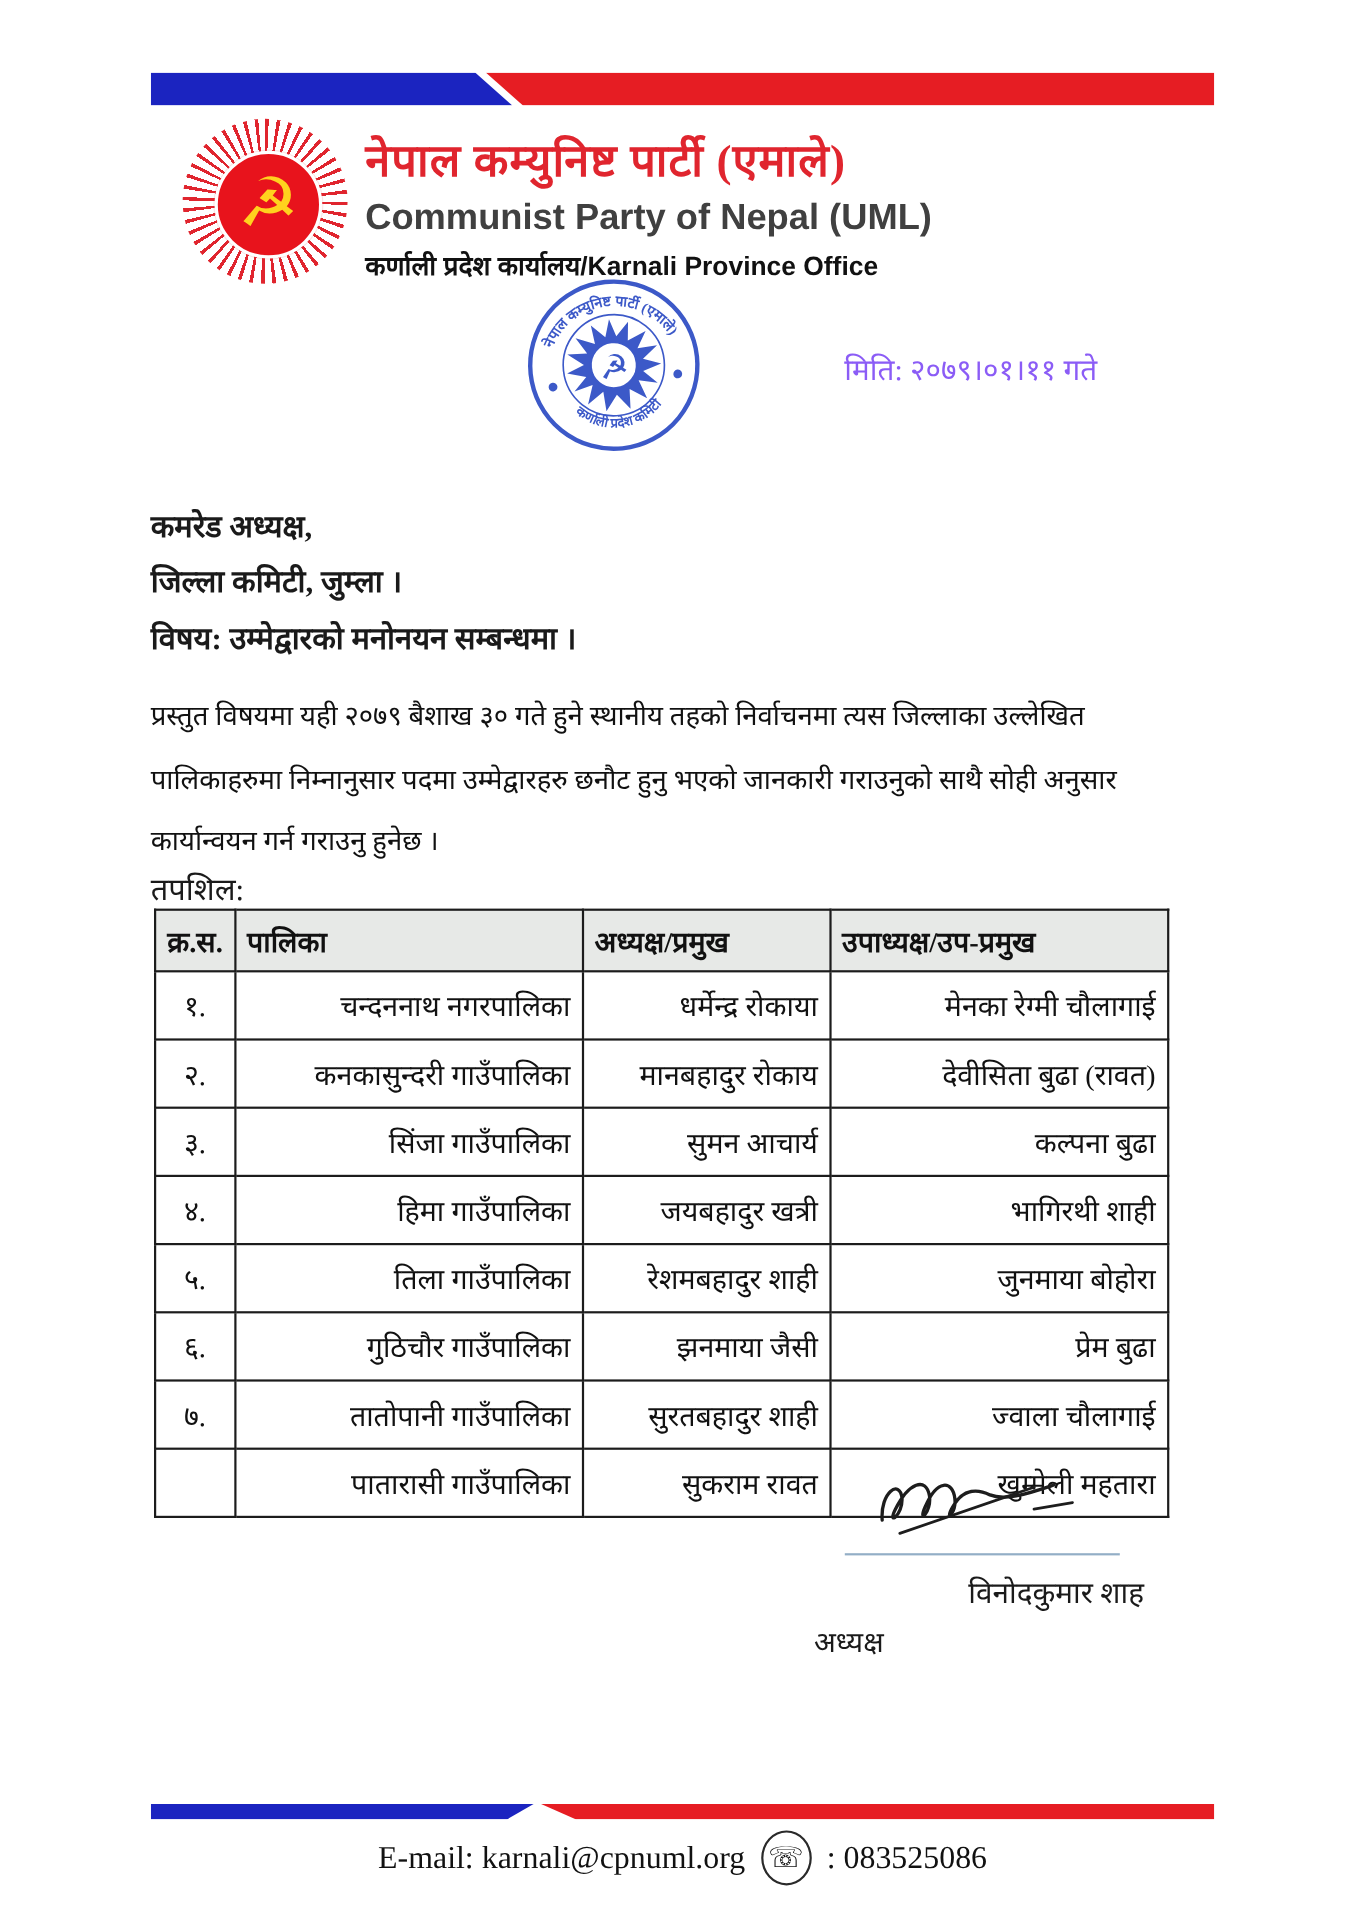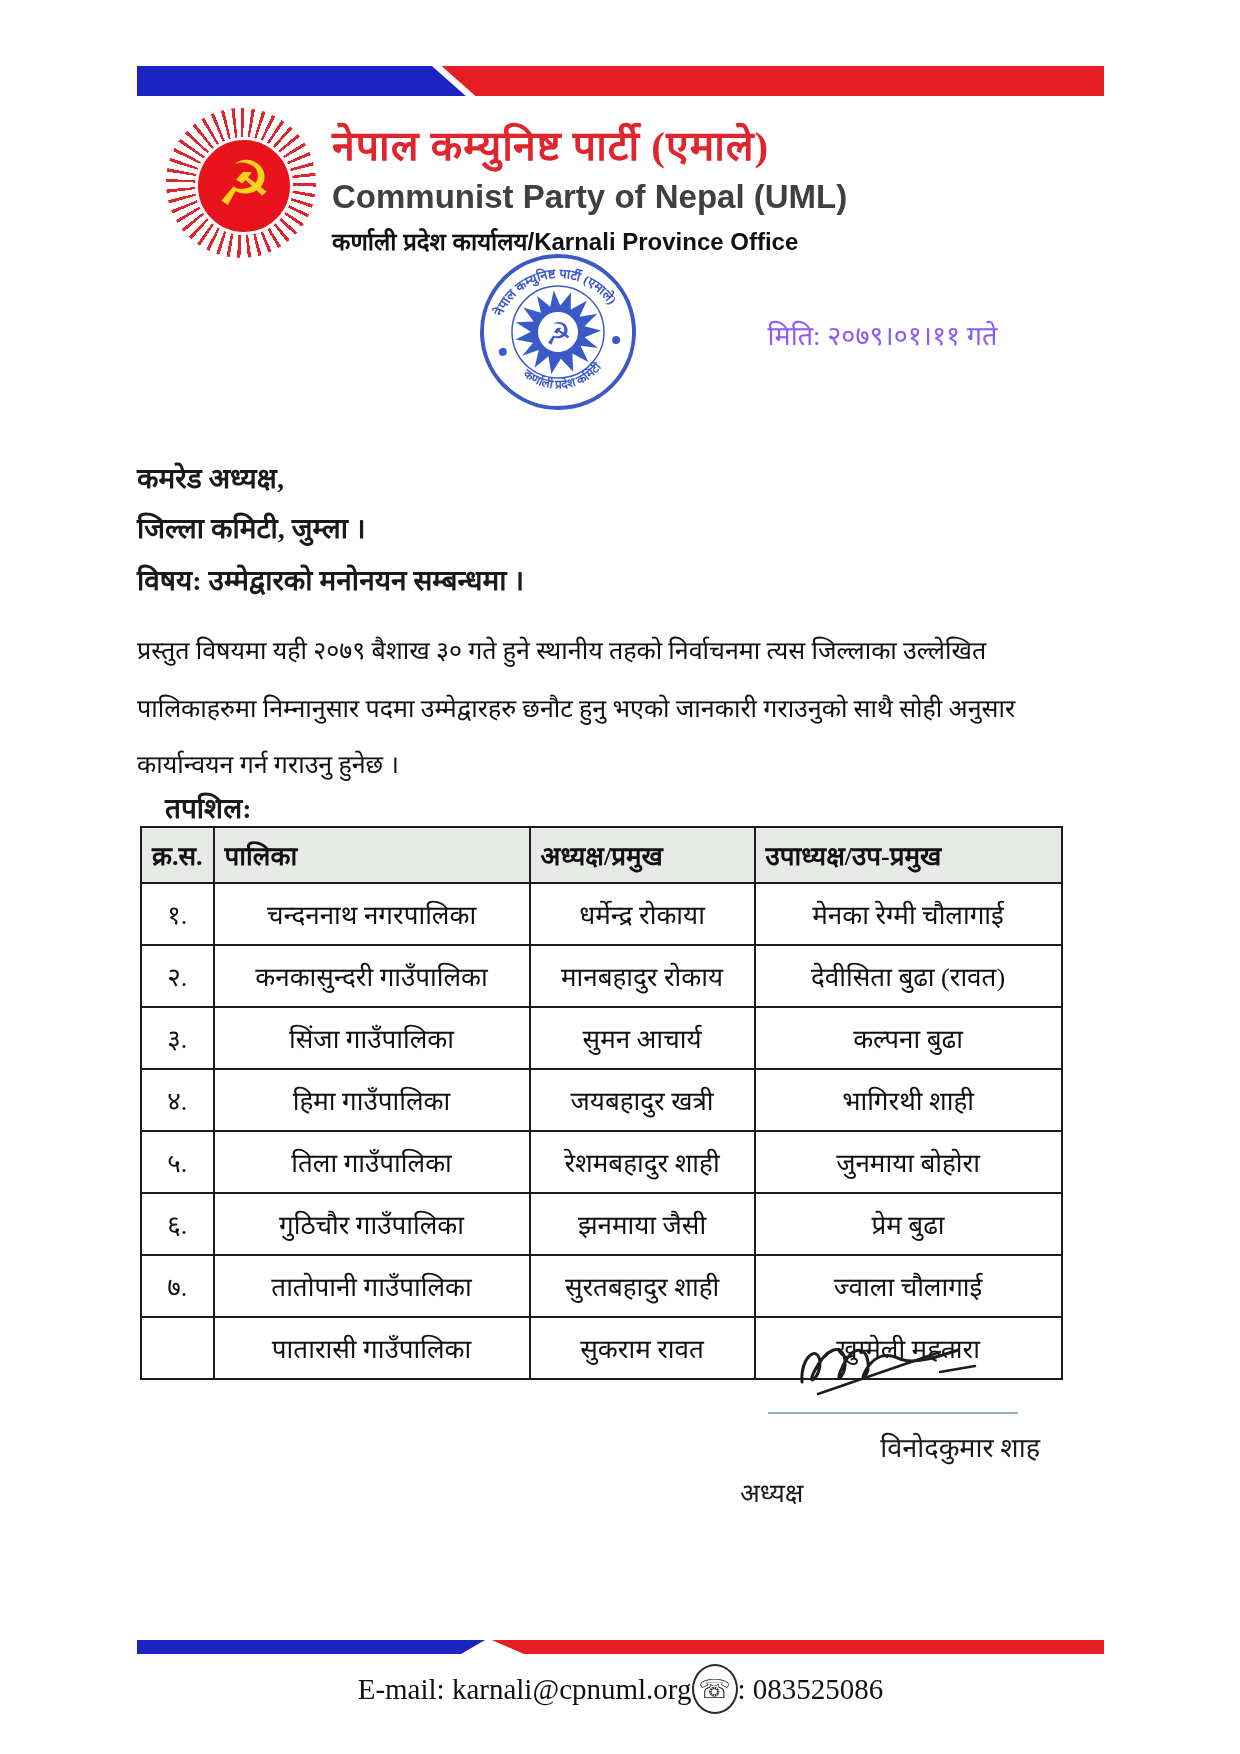--- a/index.html
+++ b/index.html
@@ -36,38 +36,38 @@
   
   .seal{position:absolute;left:478px;top:252px;width:160px;height:160px;transform:rotate(-6deg);opacity:.92;}
   .date-line{position:absolute;left:660px;top:316px;width:445px;text-align:center;
     font-size:27px;color:#8b5cf6;}
   
   .recipient1{position:absolute;left:137px;top:458px;font-size:28px;font-weight:bold;}
   .recipient2{position:absolute;left:137px;top:508px;font-size:28px;font-weight:bold;}
   .subject{position:absolute;left:137px;top:560px;font-size:28px;font-weight:bold;}
   .bodyline{position:absolute;left:137px;width:975px;font-size:25px;white-space:nowrap;color:#111;}
   .b1{top:632px;} .b2{top:690px;} .b3{top:746px;}
-  .details-label{position:absolute;left:137px;top:788px;font-size:28px;font-weight:bold;margin-left:28px;}
+  .details-label{position:absolute;left:137px;top:788px;font-size:28px;font-weight:normal;}
   
   .muni-table{position:absolute;left:140px;top:826px;border-collapse:collapse;
     font-size:26px;color:#111;}
   .muni-table th,.muni-table td{border:2.5px solid #1c1c1c;padding:0 10px;}
   .muni-table th{background:#e7e9e7;font-weight:bold;text-align:left;height:54px;}
   .muni-table td{height:60px;vertical-align:middle;}
   .muni-table td.c0{text-align:center;}
-  .muni-table td.c1,.muni-table td.c2,.muni-table td.c3{text-align:center;border-radius:13px;}
+  .muni-table td.c1,.muni-table td.c2,.muni-table td.c3{text-align:right;border-radius:13px;}
   
   .sig-scrawl{position:absolute;left:790px;top:1332px;width:200px;height:80px;}
   .sig-line{position:absolute;left:768px;top:1412px;width:250px;height:0;
     border-top:2px solid #93aec6;}
   .sig-name{position:absolute;left:740px;top:1428px;width:300px;text-align:right;font-size:27px;}
   .sig-title{position:absolute;left:740px;top:1474px;width:300px;font-size:26px;}
   
   .footer-row{position:absolute;left:137px;top:1664px;width:967px;
-    display:flex;align-items:center;justify-content:center;font-size:29px;color:#111;}
+    display:flex;align-items:center;justify-content:center;gap:14px;font-size:29px;color:#111;}
   .phone-badge{display:inline-flex;align-items:center;justify-content:center;
     width:42px;height:46px;border:2px solid #2a2a2a;border-radius:50%;
     font-family:"DejaVu Sans",sans-serif;font-size:26px;line-height:1;}
   .seal svg text{font-family:"Liberation Serif","DejaVu Serif",serif;}
 </style>
 </head>
 <body>
 
 <div class="page">
 

